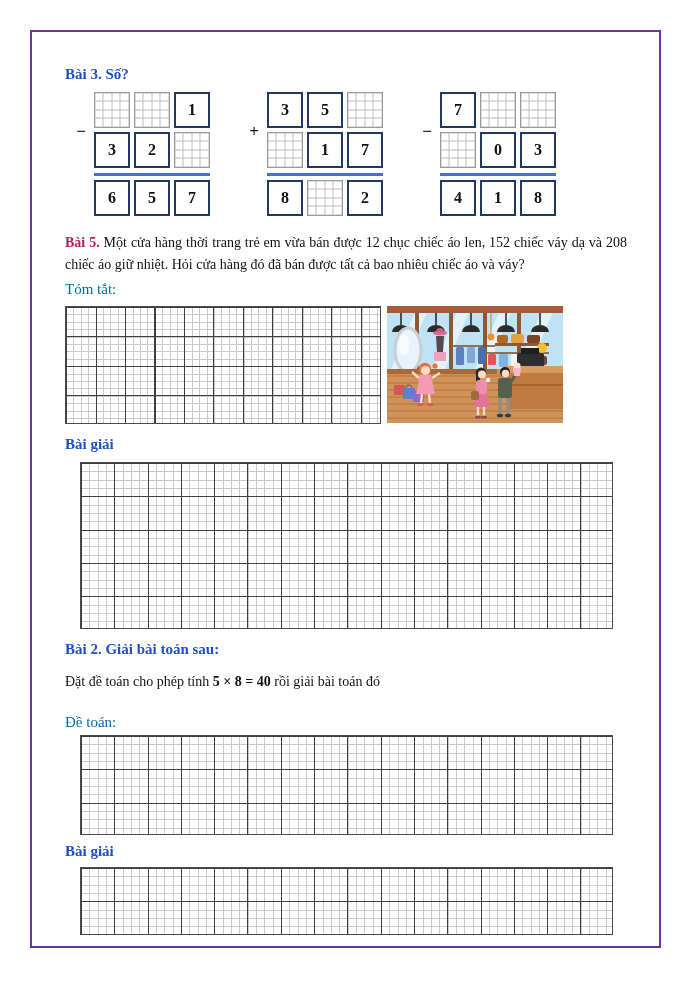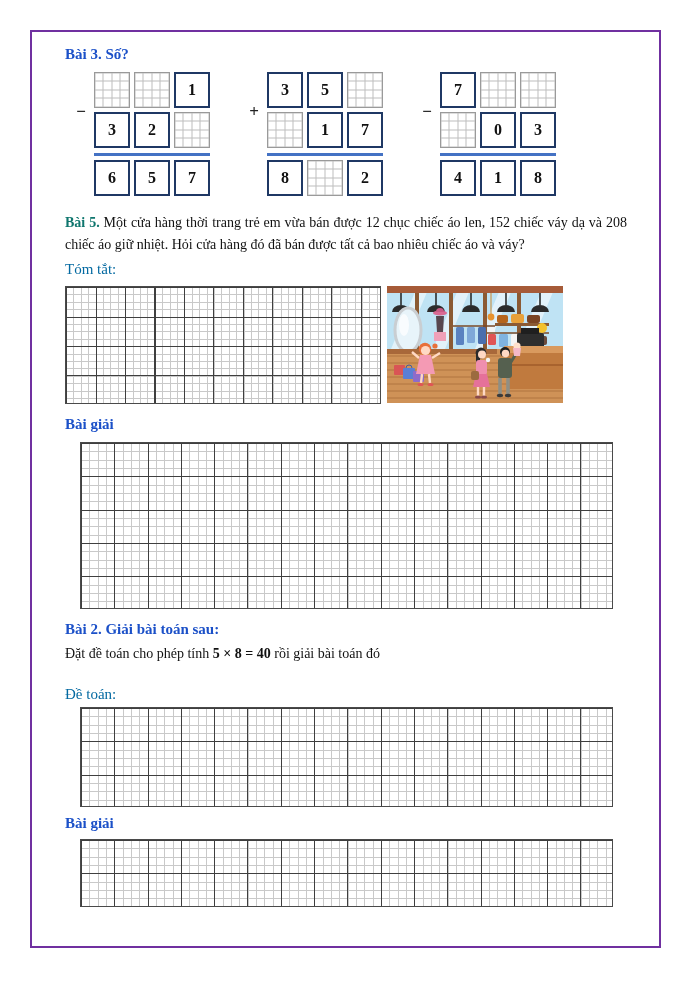--- a/index.html
+++ b/index.html
@@ -13,21 +13,21 @@
   }
   .frame{
     position:absolute;left:30px;top:30px;
     width:631px;height:918px;
     border:2px solid #7030A0;
     background:#ffffff;
     box-sizing:border-box;
   }
   .content{
     position:absolute;left:0;top:0;right:0;
-    padding:12px 32px 0 33px;
+    padding:32px 32px 0 33px;
   }
   .blue-head{
     color:#1B50C8;
     font-weight:bold;
     font-size:15px;
     line-height:20px;
   }
   
   .problems-row{
     display:flex;
@@ -58,21 +58,21 @@
   .sum-line{
     height:3px;background:#4472C4;
     margin:1px 0 4px 0;width:116px;
   }
   
   .para{
     margin:12px 0 0 0;
     font-size:14px;line-height:22px;
     text-align:justify;
   }
-  .inline-blue{color:#0f766e;font-weight:bold;}
+  .inline-blue{color:#be185d;font-weight:bold;}
   .label-blue{
     margin:2px 0 0 0;
     color:#0369a1;font-weight:normal;font-size:15px;line-height:22px;
   }
   .center-blue{
     color:#1B50C8;font-weight:bold;
     font-size:15px;line-height:20px;margin:10px 0 8px 0;
   }
   
   .grid-paper{
@@ -291,21 +291,21 @@
           <ellipse cx="121" cy="109.5" rx="3.2" ry="1.7" fill="#3a3a3a"></ellipse>
         </svg>
       </div>
 
       <div class="center-blue">Bài giải</div>
 
       <div class="grid-paper grid-wide grid-solution1"></div>
 
       <div class="blue-head" style="margin-top:10px;">Bài 2. Giải bài toán sau:</div>
 
-      <p class="para" style="margin-top:4px;"><span>Đặt đề toán cho phép tính </span><b>5 × 8 = 40</b><span> rồi giải bài toán đó</span></p>
+      <p class="para" style="margin-top:12px;"><span>Đặt đề toán cho phép tính </span><b>5 × 8 = 40</b><span> rồi giải bài toán đó</span></p>
 
       <div class="label-blue" style="margin-top:18px;">Đề toán:</div>
 
       <div class="grid-paper grid-wide grid-detoan"></div>
 
       <div class="center-blue" style="margin:6px 0 6px 0;">Bài giải</div>
 
       <div class="grid-paper grid-wide grid-solution2"></div>
 
     </div>

